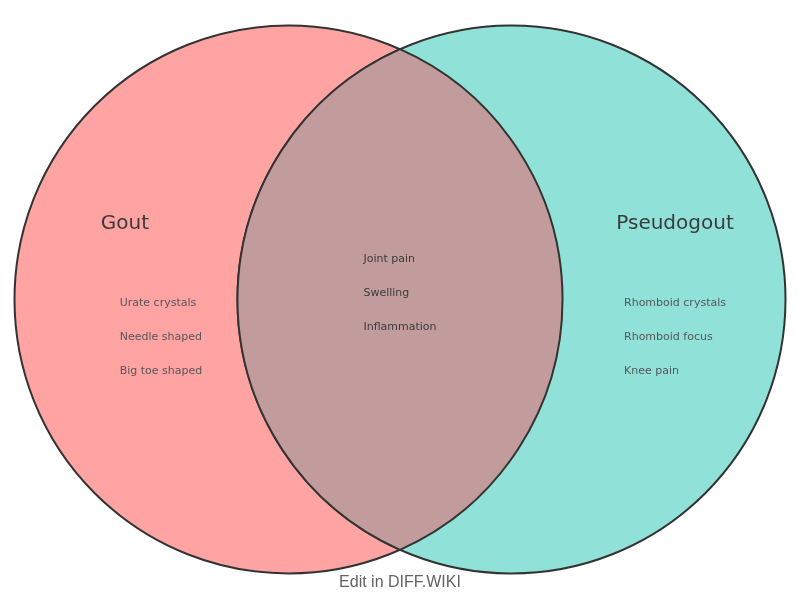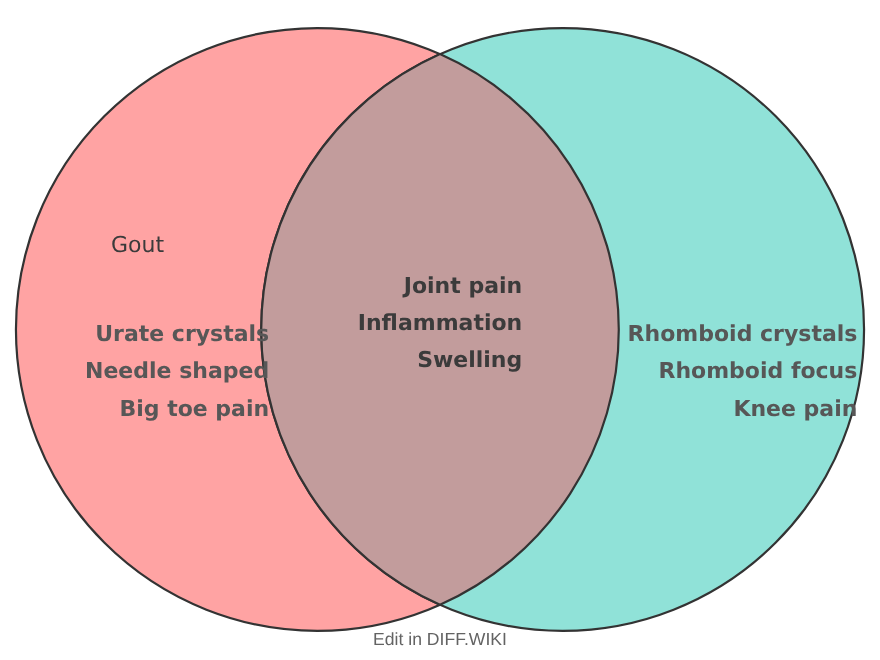--- a/index.html
+++ b/index.html
@@ -35,24 +35,24 @@
   .set-title {
     font-size: 20px;
     color: var(--title-text);
   }
   .title-left  { left: 125px; top: 222px; }
   .title-right { left: 675px; top: 222px; }
 
   .items {
     position: absolute;
     transform: translateX(-50%);
-    text-align: right;
+    text-align: left;
     white-space: nowrap;
-    font-weight: bold;
-    font-size: 20px;
+    font-weight: normal;
+    font-size: 11px;
     line-height: 34px;
     color: var(--item-text);
   }
   .items-left   { left: 125px; top: 286px; margin-left: 36px; }
   .items-right  { left: 675px; top: 286px; }
   .items-center {
     left: 400px; top: 242px;
     color: var(--center-text);
   }
 
@@ -76,31 +76,32 @@
 <div class="stage">
 
   <svg class="venn-canvas" width="800" height="600" viewBox="0 0 800 600">
     <circle class="circle-left" cx="288.5" cy="299.5" r="274"></circle>
     <circle class="circle-right" cx="511.5" cy="299.5" r="274"></circle>
     <path class="lens" d="M 400 49.2 A 274 274 0 0 1 400 549.8 A 274 274 0 0 1 400 49.2 Z"></path>
   </svg>
 
   <div class="txt set-title title-left">Gout</div>
 
+  <div class="txt set-title title-right">Pseudogout</div>
 
   <div class="items items-left">
     <div>Urate crystals</div>
     <div>Needle shaped</div>
-    <div>Big toe pain</div>
+    <div>Big toe shaped</div>
   </div>
 
   <div class="items items-center">
     <div>Joint pain</div>
+    <div>Swelling</div>
     <div>Inflammation</div>
-    <div>Swelling</div>
   </div>
 
   <div class="items items-right">
     <div>Rhomboid crystals</div>
     <div>Rhomboid focus</div>
     <div>Knee pain</div>
   </div>
 
   <a class="footer">Edit in DIFF.WIKI</a>
 

